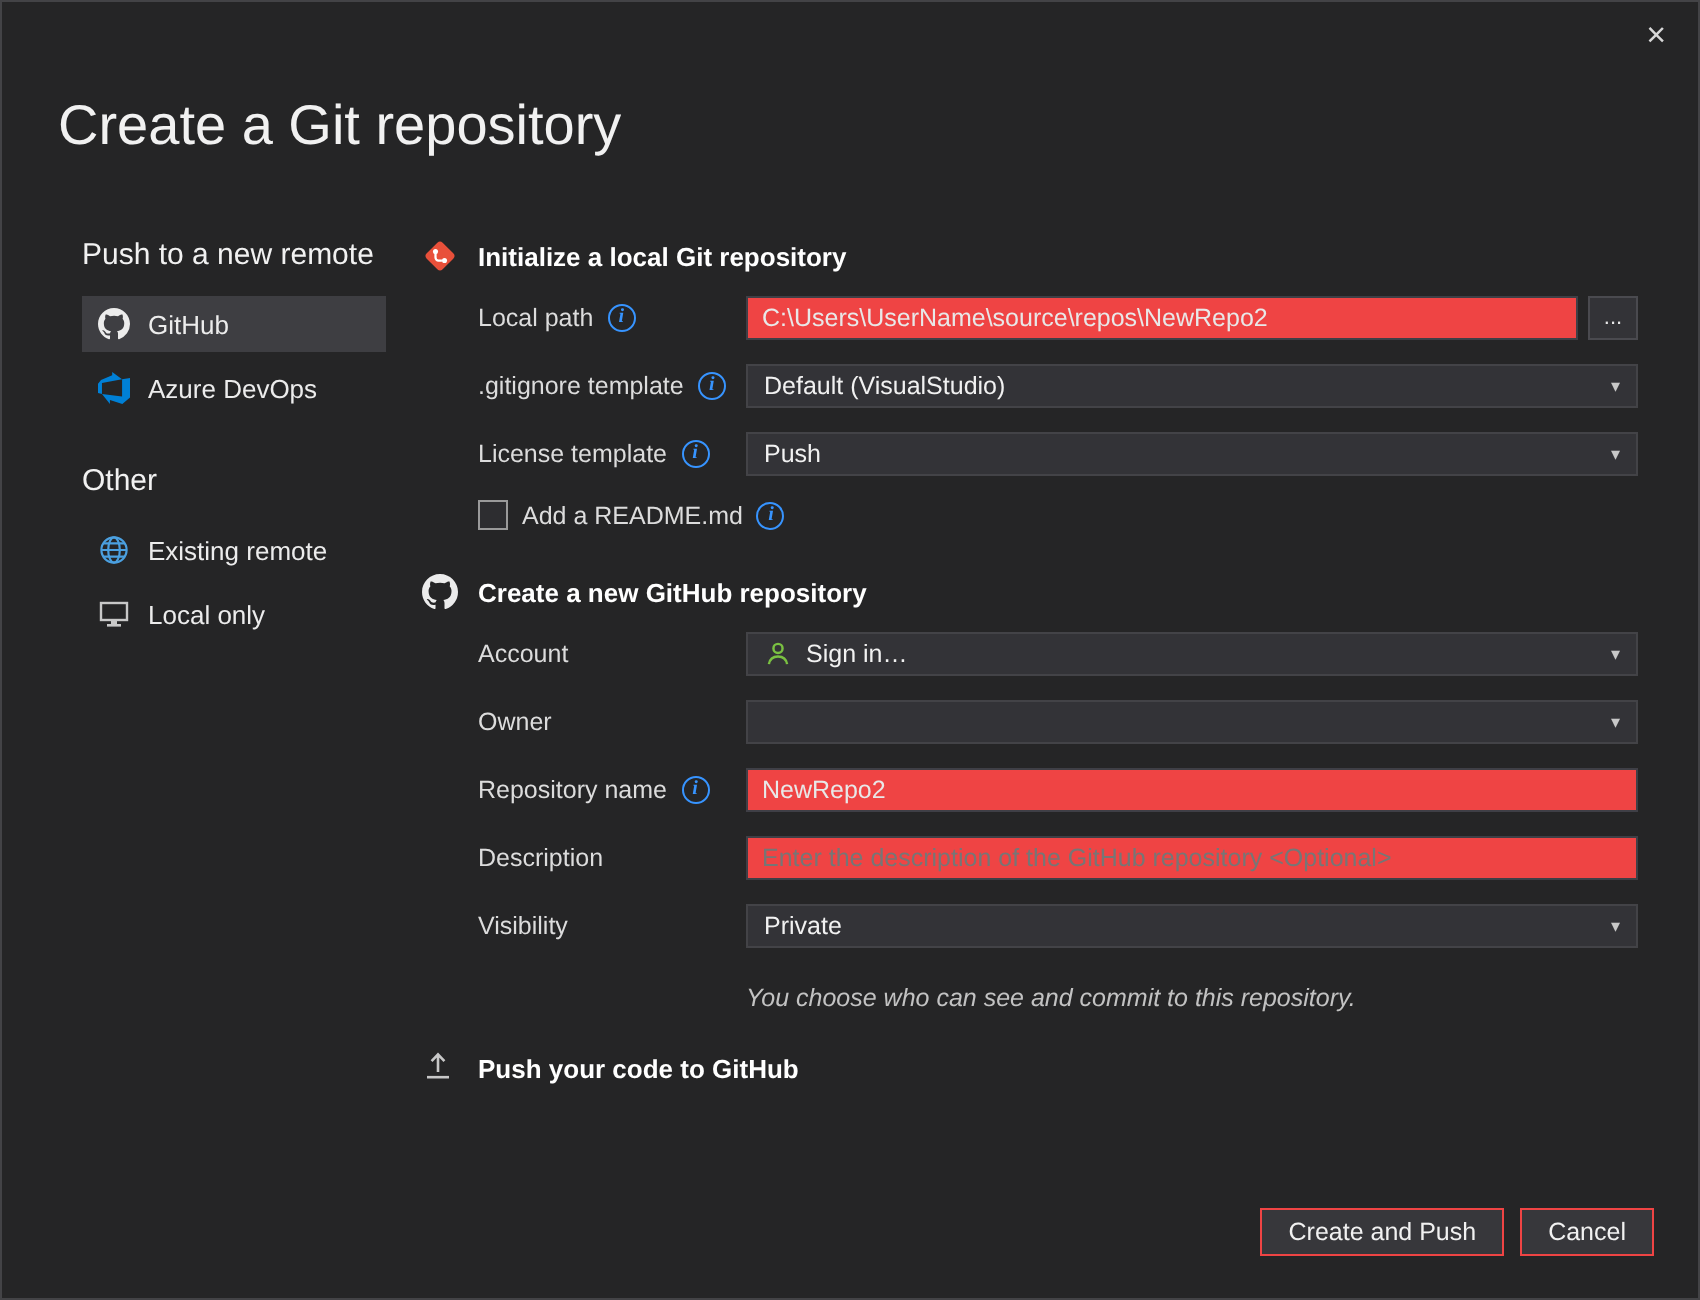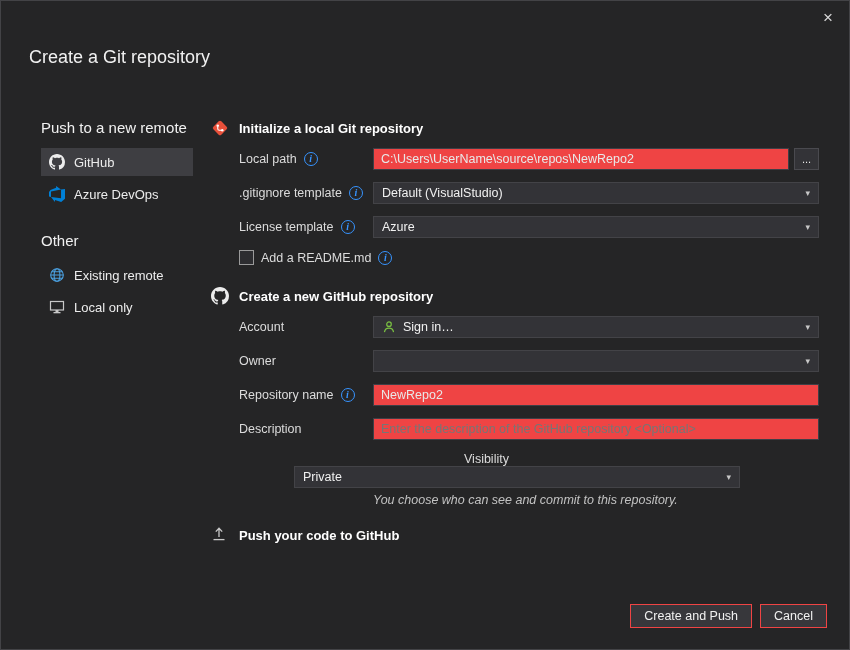--- a/index.html
+++ b/index.html
@@ -14,21 +14,21 @@
 
   .close-btn {
     position:absolute; top:8px; right:16px;
     background:none; border:none; color:#d8d8d8;
     font-size:17px; line-height:1; cursor:pointer;
     font-family:inherit;
   }
 
   .title {
     position:absolute; left:28px; top:46px;
-    font-size:18px; font-weight:400; color:#f1f1f1;
+    font-size:28px; font-weight:400; color:#f1f1f1;
   }
 
   
   .sidebar { position:absolute; left:40px; top:118px; width:152px; }
   .sb-heading { font-size:15px; color:#f1f1f1; margin-bottom:12px; }
   .sb-heading.other { margin-top:24px; }
   .sb-item {
     display:flex; align-items:center; gap:9px;
     height:28px; padding-left:8px; margin-bottom:4px;
     font-size:13px; color:#ececec; cursor:pointer;
@@ -79,21 +79,21 @@
   }
   .dd-value { white-space:nowrap; overflow:hidden; }
   .dd-icon { display:inline-flex; margin-right:7px; flex:none; }
   .dd-chevron { margin-left:auto; font-size:9px; color:#c8c8c8; padding-left:6px; }
 
   .checkbox {
     width:15px; height:15px; border:1px solid #9a9a9a; background:#2d2d30;
     display:inline-block; flex:none; cursor:pointer;
   }
 
-  .vis-row { margin-bottom:5px;flex-direction:column; }
+  .vis-row { margin-bottom:18px; }
   .help-text { padding-left:162px; font-size:12.5px; color:#c2c2c2; margin-bottom:14px;font-style:italic; }
   .url-text { padding-left:28px; font-size:12.5px; color:#dcdcdc; margin-top:3px; }
 
   
   .footer { position:absolute; right:22px; bottom:21px; display:flex; gap:8px; }
   .btn {
     height:24px; padding:0 13px; background:#37373b; border:1px solid #ef4444;
     color:#f1f1f1; font-size:12.5px; cursor:pointer; font-family:inherit;
   }
 </style>
@@ -189,21 +189,21 @@
       </div>
     </div>
 
     <div class="form-row">
       <div class="label-cell">
         <span>License template</span>
         <span class="info">i</span>
       </div>
       <div class="control-cell">
         <div class="dropdown">
-          <span class="dd-value">Azure</span>
+          <span class="dd-value">Push</span>
           <span class="dd-chevron">▾</span>
         </div>
       </div>
     </div>
 
     <div class="form-row">
       <div class="label-cell wide">
         <span class="checkbox"></span>
         <span>Add a README.md</span>
         <span class="info">i</span>

